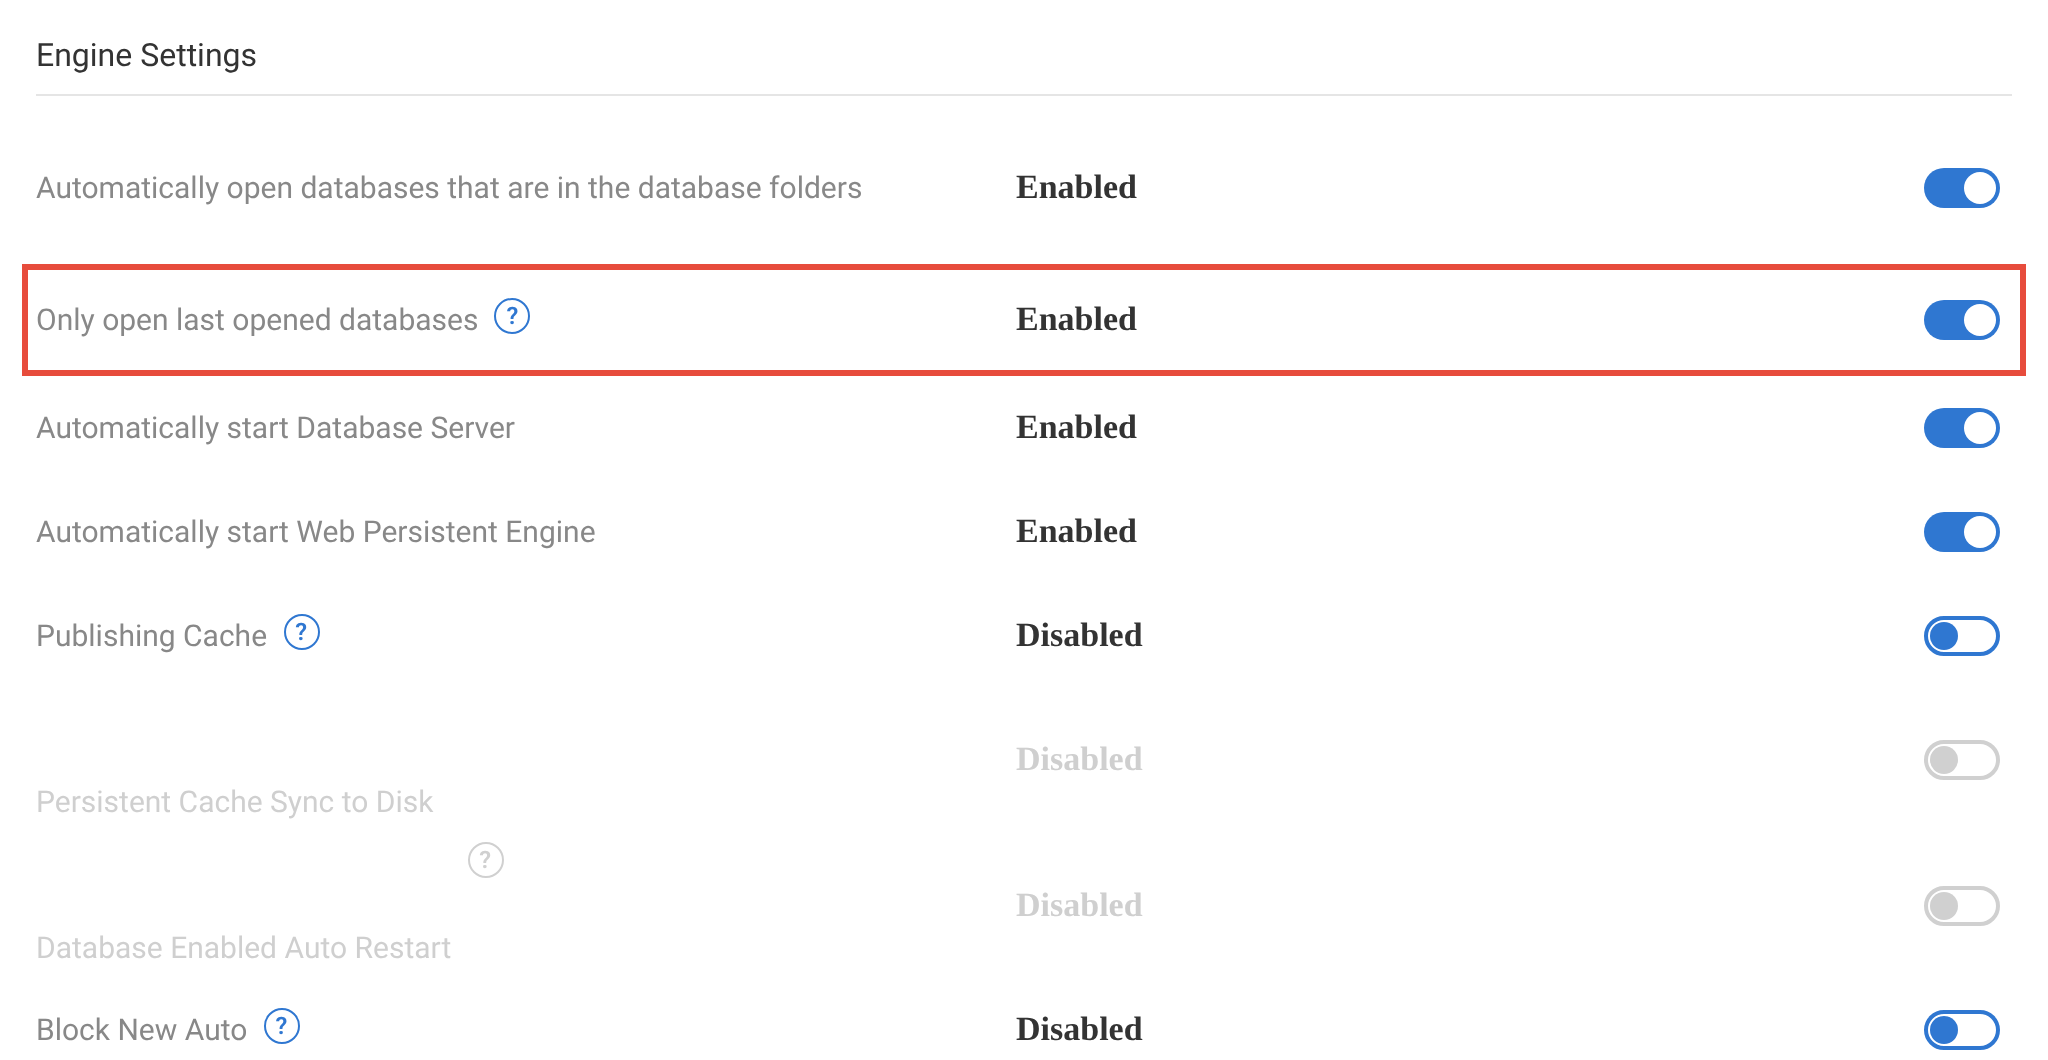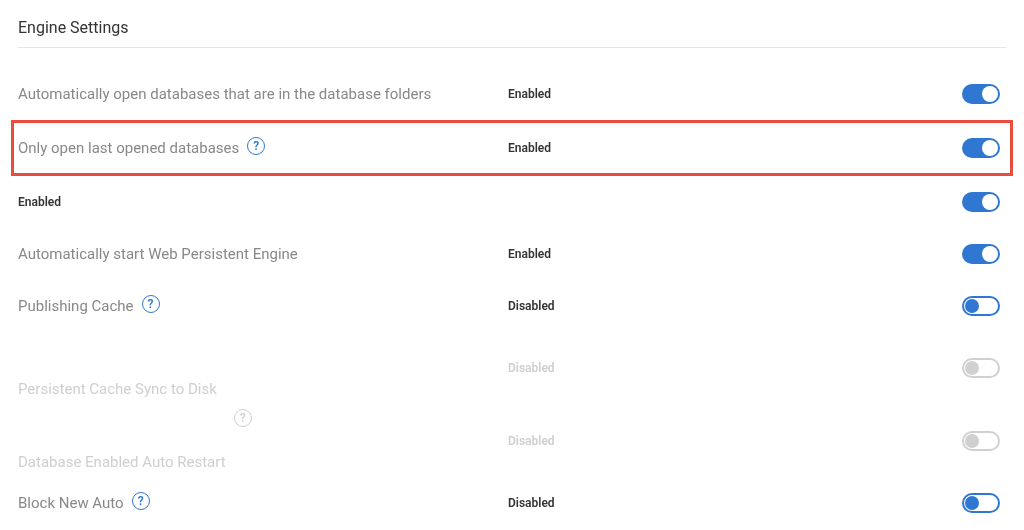--- a/index.html
+++ b/index.html
@@ -32,20 +32,21 @@
       min-height: 52px;
       padding: 4px 0;
     }
     .setting-row.highlighted {
       border: 3px solid #e74c3c;
       padding-left: 4px;
       padding-right: 4px;
       margin-left: -7px;
       margin-right: -7px;
       min-height: 56px;
+      margin-top: 12px;
     }
     .label-col {
       flex: 0 0 490px;
       font-size: 15px;
       color: #888;
       line-height: 1.5;
       display: flex;
       flex-wrap: wrap;
       padding-right: 10px;
     }
@@ -73,23 +74,24 @@
       font-weight: 600;
       cursor: pointer;
       flex-shrink: 0;
     }
     .setting-row.dimmed .help-icon {
       border-color: #d0d0d0;
       color: #d0d0d0;
     }
     .status-col {
       flex: 0 0 200px;
-      font-size: 12px;
+      font-size: 17px;
       color: #333;
       font-weight: 600;
+      font-family: Liberation Serif, serif;
     }
     .toggle-col {
       flex: 1;
       display: flex;
       justify-content: flex-end;
       padding-right: 6px;
     }
 
     
     .toggle {
@@ -174,20 +176,23 @@
     </div>
     <div class="status-col">Enabled</div>
     <div class="toggle-col">
       <span class="toggle on">
           <span class="knob"></span>
         </span>
     </div>
   </div>
 
   <div class="setting-row">
+    <div class="label-col">
+      <span class="label-text">Automatically start Database Server</span>
+    </div>
     <div class="status-col">Enabled</div>
     <div class="toggle-col">
       <span class="toggle on">
           <span class="knob"></span>
         </span>
     </div>
   </div>
 
   <div class="setting-row">
     <div class="label-col">

